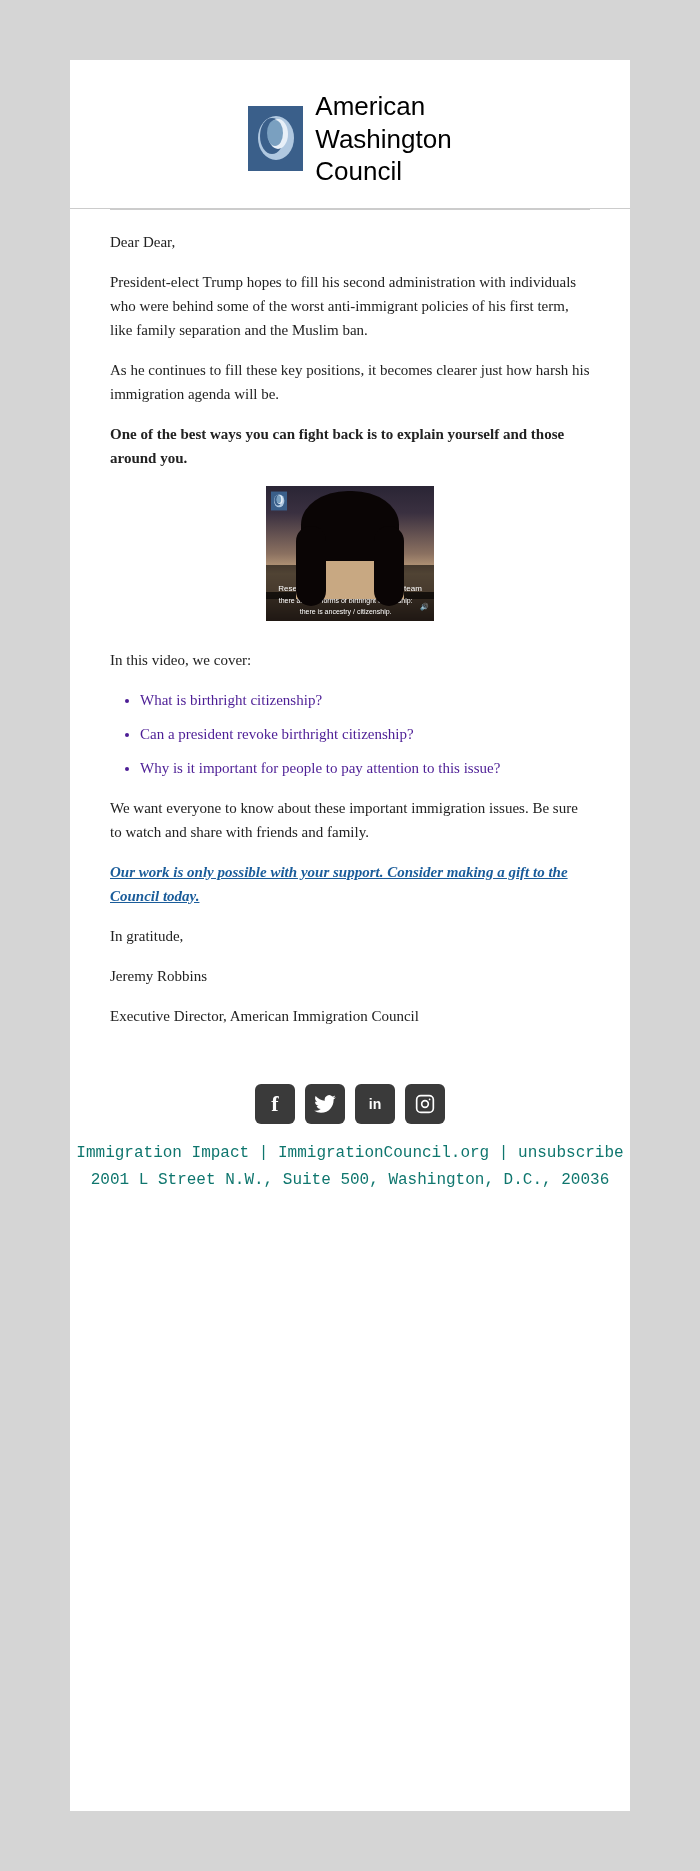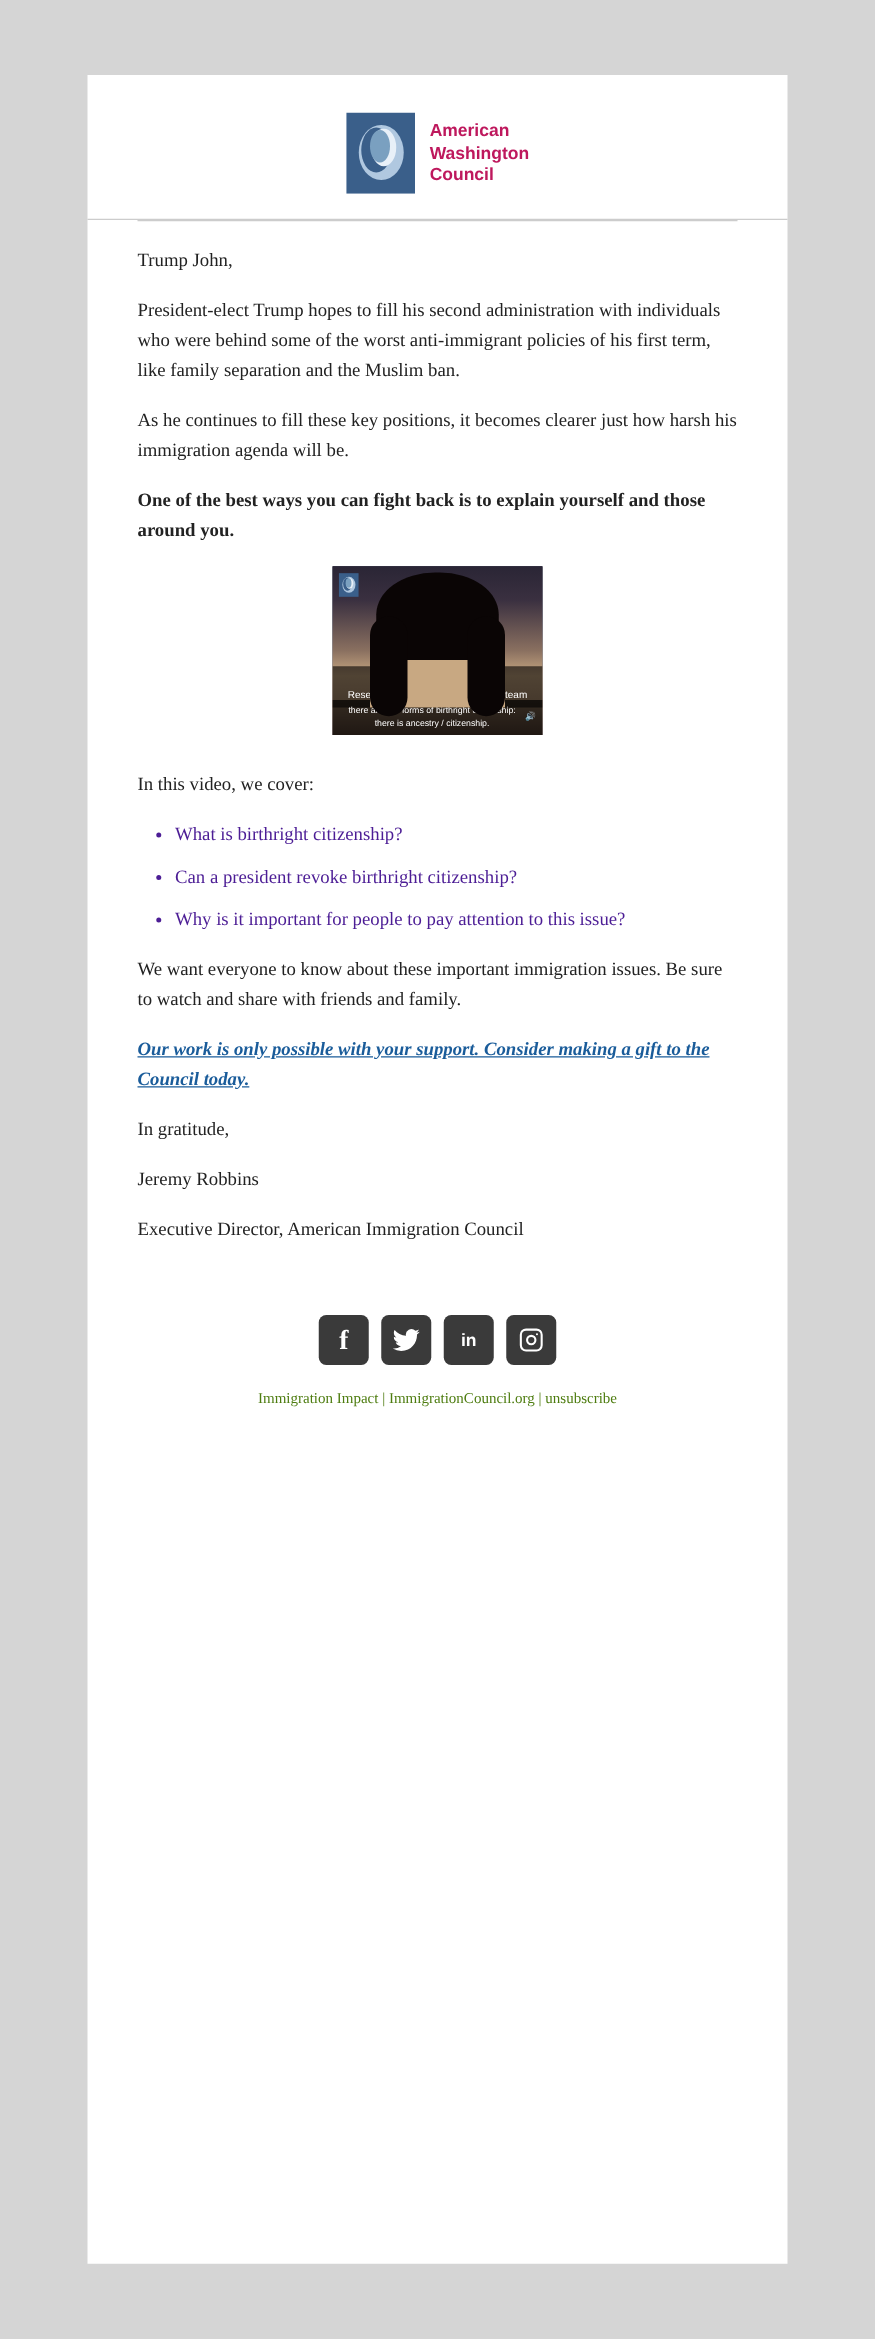--- a/index.html
+++ b/index.html
@@ -36,24 +36,24 @@
     }
 
     .logo-icon {
       width: 55px;
       height: 65px;
       flex-shrink: 0;
     }
 
     .logo-text {
       text-align: left;
-      color: #be185d;
+      color: #000000;
       font-family: Arial, sans-serif;
-      font-size: 14px;
-      font-weight: bold;
+      font-size: 26px;
+      font-weight: normal;
       line-height: 1.25;
     }
 
     
     .email-body {
       padding: 20px 40px 20px 40px;
       line-height: 1.6;
     }
 
     .email-body p {
@@ -168,23 +168,23 @@
       justify-content: center;
       color: white;
       font-size: 20px;
       font-family: Arial, sans-serif;
       font-weight: bold;
       cursor: pointer;
     }
 
     .footer-links {
       text-align: center;
-      font-family: Liberation Serif, serif;
-      font-size: 12px;
-      color: #4d7c0f;
+      font-family: Liberation Mono, monospace;
+      font-size: 16px;
+      color: #0f766e;
       line-height: 1.7;
     }
 
     .divider {
       border: none;
       border-top: 1px solid #cccccc;
       margin: 0 40px;
     }
   </style>
 </head>
@@ -207,21 +207,21 @@
         <span>Washington</span><br>
         <span>Council</span>
       </div>
     </div>
   </div>
 
   <hr class="divider">
 
   <div class="email-body">
 
-    <p>Trump John,</p>
+    <p>Dear Dear,</p>
 
     <p>President-elect Trump hopes to fill his second administration with individuals who were behind some of the worst anti-immigrant policies of his first term, like family separation and the Muslim ban.</p>
 
     <p>As he continues to fill these key positions, it becomes clearer just how harsh his immigration agenda will be.</p>
 
     <p class="bold-para">One of the best ways you can fight back is to explain yourself and those around you.</p>
 
 
     <div class="video-container">
       <div class="video-thumb">
@@ -302,16 +302,17 @@
     </div>
 
     <div class="footer-links">
       <div>
         <span style="cursor:pointer;">Immigration Impact</span>
         <span> | </span>
         <span style="cursor:pointer;">ImmigrationCouncil.org</span>
         <span> | </span>
         <span style="cursor:pointer;">unsubscribe</span>
       </div>
+      <div>2001 L Street N.W., Suite 500, Washington, D.C., 20036</div>
     </div>
   </div>
 
 </div>
 
 </body></html>

